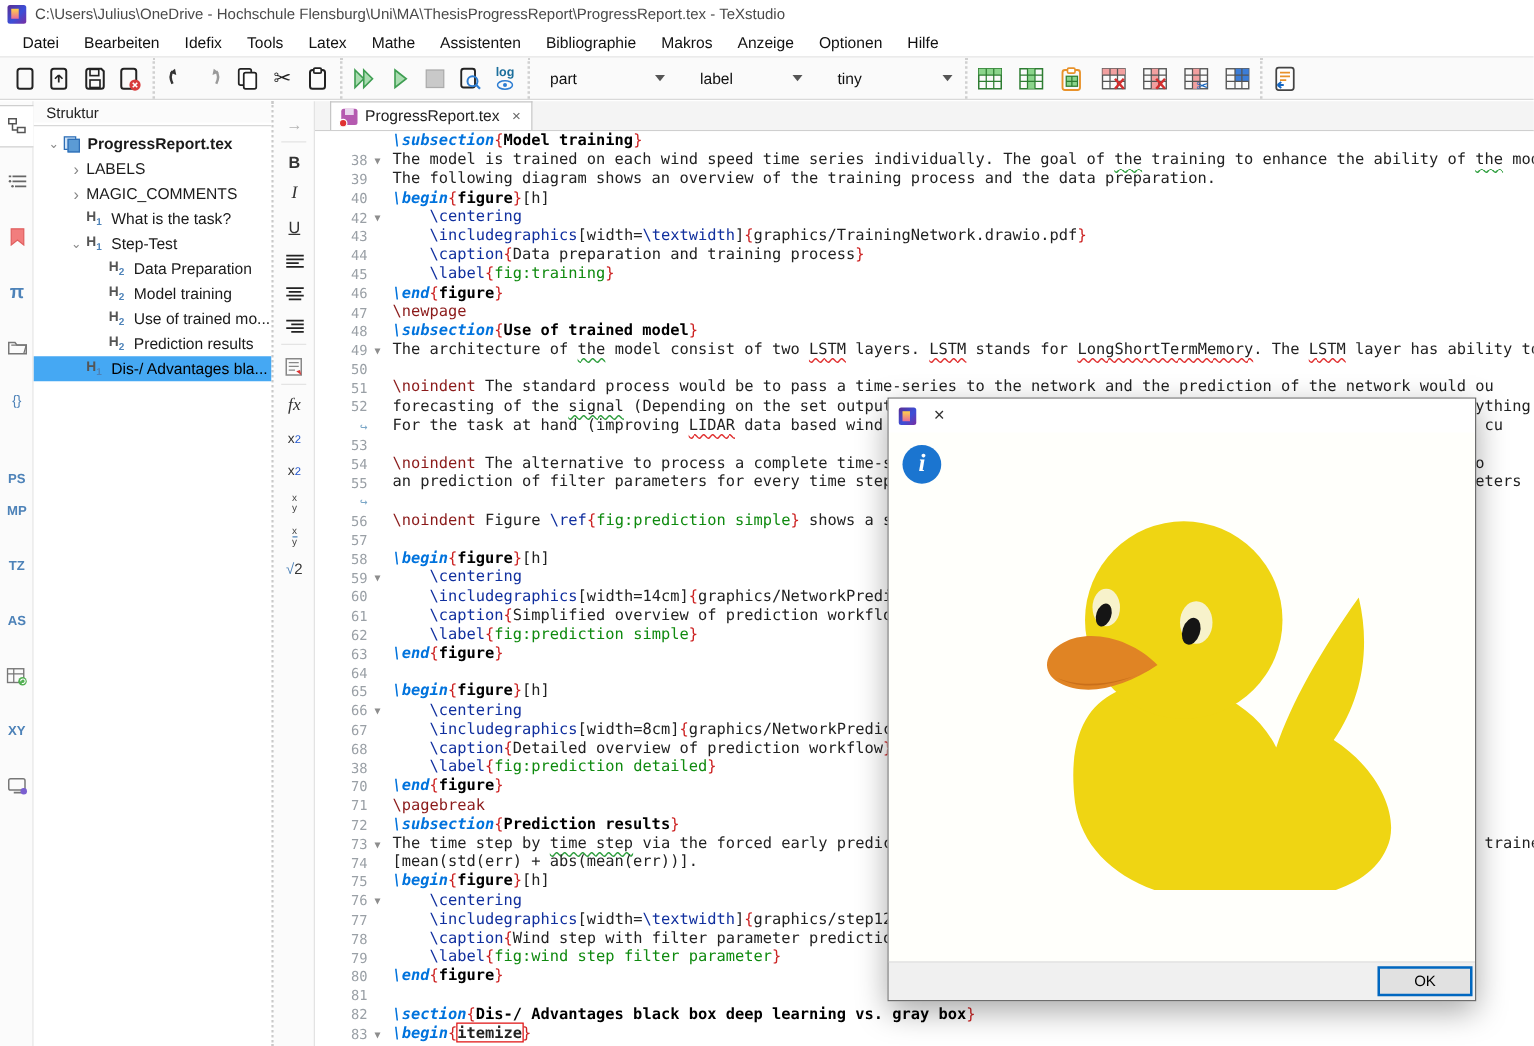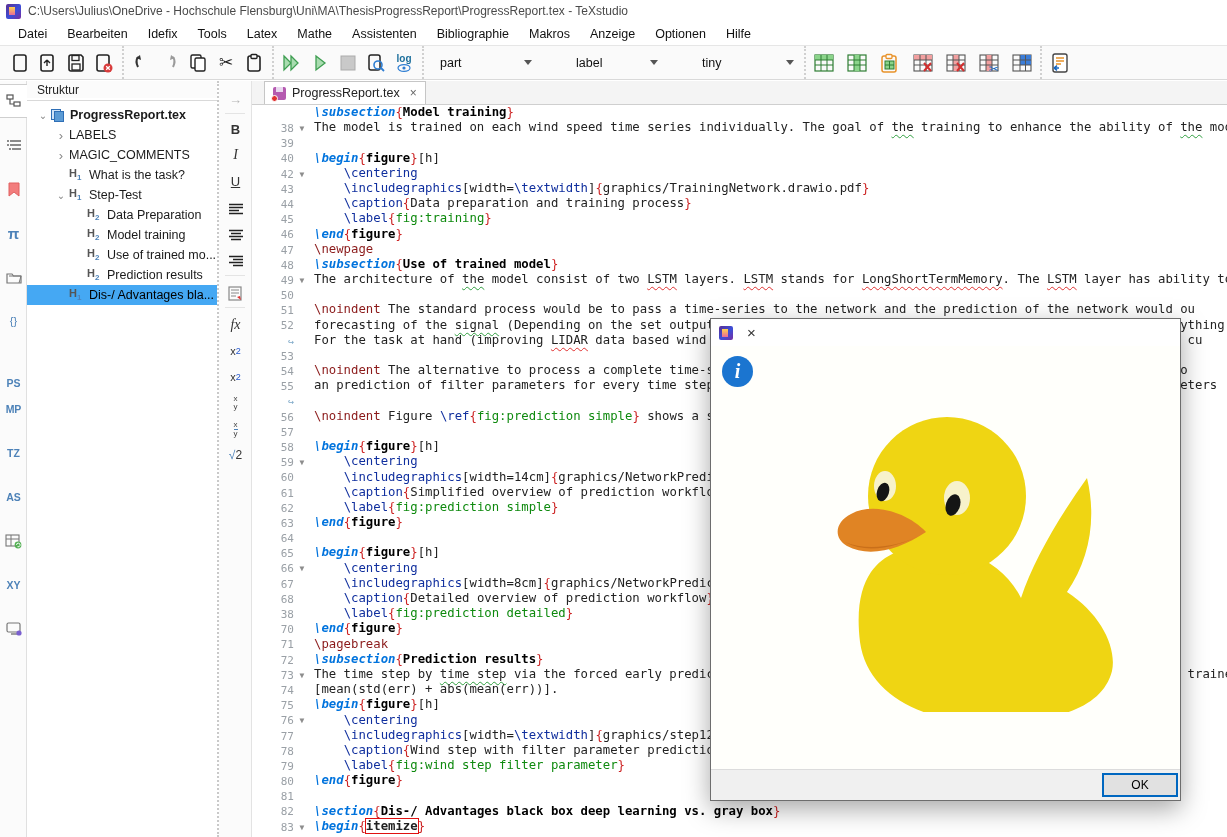--- a/index.html
+++ b/index.html
@@ -226,21 +226,21 @@
         </svg>
       </span>
     <span class="tbtn" style="flex-direction:column; line-height:1;">
       <span style="color:#1c6f9c; font-size:10px; font-weight:bold;">log</span>
       <svg width="14" height="8">
           <ellipse cx="7" cy="4" rx="6" ry="3.4" fill="none" stroke="#2d7dd2" stroke-width="1.2"></ellipse>
           <circle cx="7" cy="4" r="1.6" fill="#2d7dd2"></circle>
         </svg>
       </span>
   </div>
-  <div class="tgrp" style="gap:26px;">
+  <div class="tgrp" style="gap:10px;">
     <span class="drop" style="min-width:110px">
         <span>part</span>
         <span class="arr"></span>
       </span>
     <span class="drop" style="min-width:100px">
         <span>label</span>
         <span class="arr"></span>
       </span>
     <span class="drop" style="min-width:110px">
         <span>tiny</span>
@@ -497,21 +497,21 @@
             <span class="f"></span>
             <span class="dot"></span>
           </span>
         <span>ProgressReport.tex</span>
         <span class="x">×</span>
       </div>
     </div>
     <div class="editor" id="editor">
         <div class="row"><span class="gut"><span class="num">38</span><span class="fold">▼</span></span><span class="code"><span class="s-kw">\subsection</span><span class="s-br">{</span><span class="s-bt">Model training</span><span class="s-br">}</span></span></div>
         <div class="row"><span class="gut"><span class="num">39</span><span class="fold"></span></span><span class="code"><span>The model is trained on each wind speed time series individually. The goal of </span><span class="s-wg">the</span><span> training to enhance the ability of </span><span class="s-wg">the</span><span> model t</span></span></div>
-        <div class="row"><span class="gut"><span class="num">40</span><span class="fold"></span></span></div>
+        <div class="row"><span class="gut"><span class="num">40</span><span class="fold"></span></span><span class="code"><span>The following diagram shows an overview of the training process and the data preparation.</span></span></div>
         <div class="row"><span class="gut"><span class="num">42</span><span class="fold">▼</span></span><span class="code"><span class="s-kw">\begin</span><span class="s-br">{</span><span class="s-bt">figure</span><span class="s-br">}</span><span>[h]</span></span></div>
         <div class="row"><span class="gut"><span class="num">43</span><span class="fold"></span></span><span class="code"><span>    </span><span class="s-cm">\centering</span></span></div>
         <div class="row"><span class="gut"><span class="num">44</span><span class="fold"></span></span><span class="code"><span>    </span><span class="s-cm">\includegraphics</span><span>[width=</span><span class="s-cm">\textwidth</span><span>]</span><span class="s-br">{</span><span>graphics/TrainingNetwork.drawio.pdf</span><span class="s-br">}</span></span></div>
         <div class="row"><span class="gut"><span class="num">45</span><span class="fold"></span></span><span class="code"><span>    </span><span class="s-cm">\caption</span><span class="s-br">{</span><span>Data preparation and training process</span><span class="s-br">}</span></span></div>
         <div class="row"><span class="gut"><span class="num">46</span><span class="fold"></span></span><span class="code"><span>    </span><span class="s-cm">\label</span><span class="s-br">{</span><span class="s-lbl">fig:training</span><span class="s-br">}</span></span></div>
         <div class="row"><span class="gut"><span class="num">47</span><span class="fold"></span></span><span class="code"><span class="s-kw">\end</span><span class="s-br">{</span><span class="s-bt">figure</span><span class="s-br">}</span></span></div>
         <div class="row"><span class="gut"><span class="num">48</span><span class="fold"></span></span><span class="code"><span class="s-mar">\newpage</span></span></div>
         <div class="row"><span class="gut"><span class="num">49</span><span class="fold">▼</span></span><span class="code"><span class="s-kw">\subsection</span><span class="s-br">{</span><span class="s-bt">Use of trained model</span><span class="s-br">}</span></span></div>
         <div class="row"><span class="gut"><span class="num">50</span><span class="fold"></span></span><span class="code"><span>The architecture of </span><span class="s-wg">the</span><span> model consist of two </span><span class="s-wr">LSTM</span><span> layers. </span><span class="s-wr">LSTM</span><span> stands for </span><span class="s-wr">LongShortTermMemory</span><span>. The </span><span class="s-wr">LSTM</span><span> layer has ability to lea</span></span></div>
         <div class="row"><span class="gut"><span class="num">51</span><span class="fold"></span></span><span class="code"></span></div>

